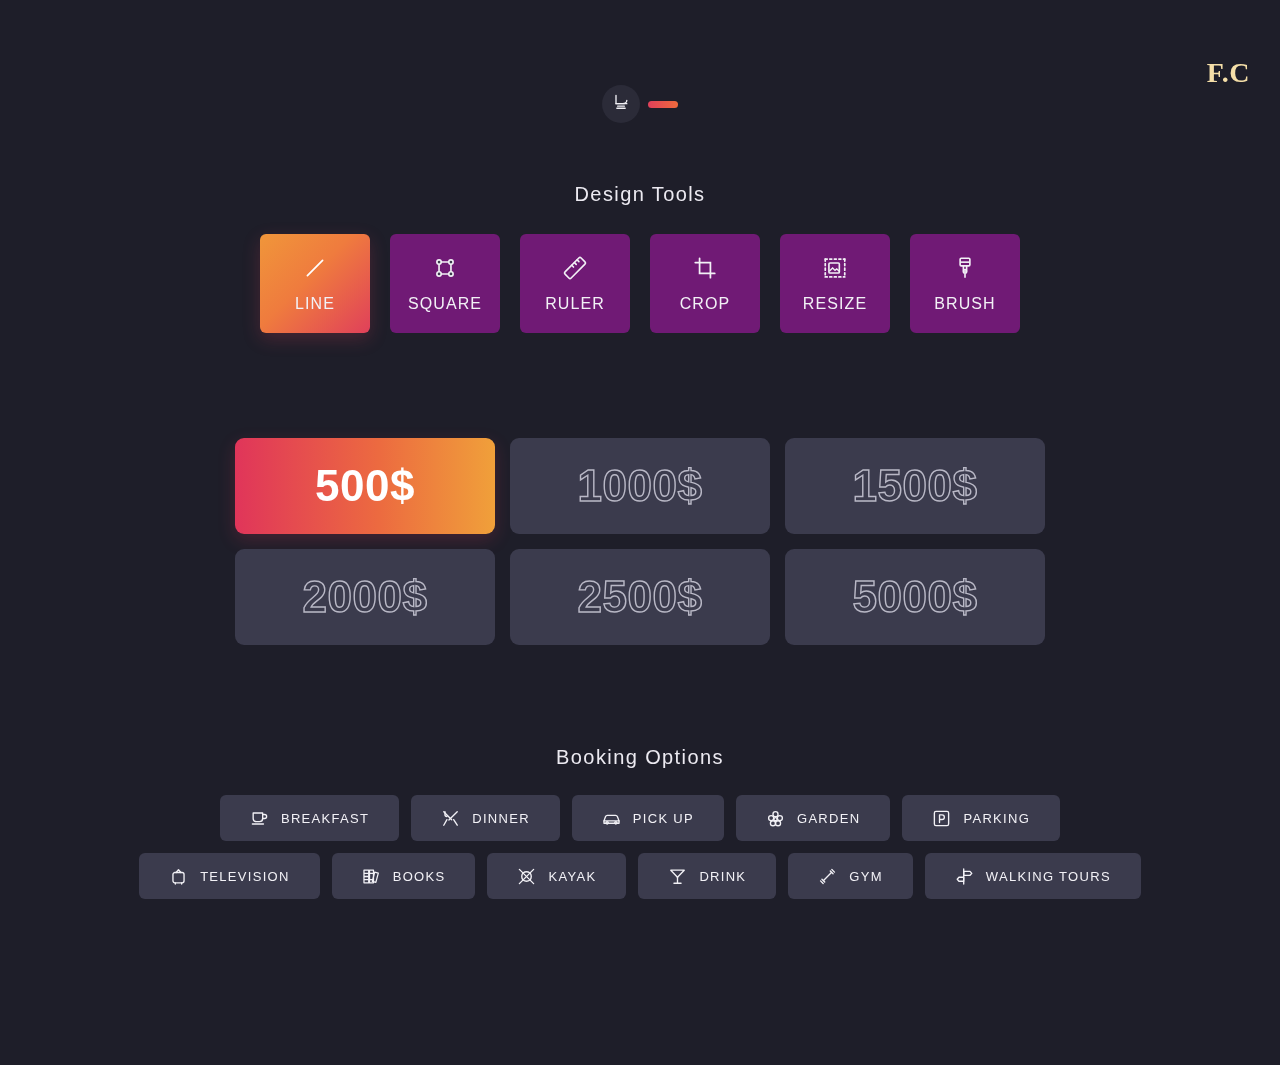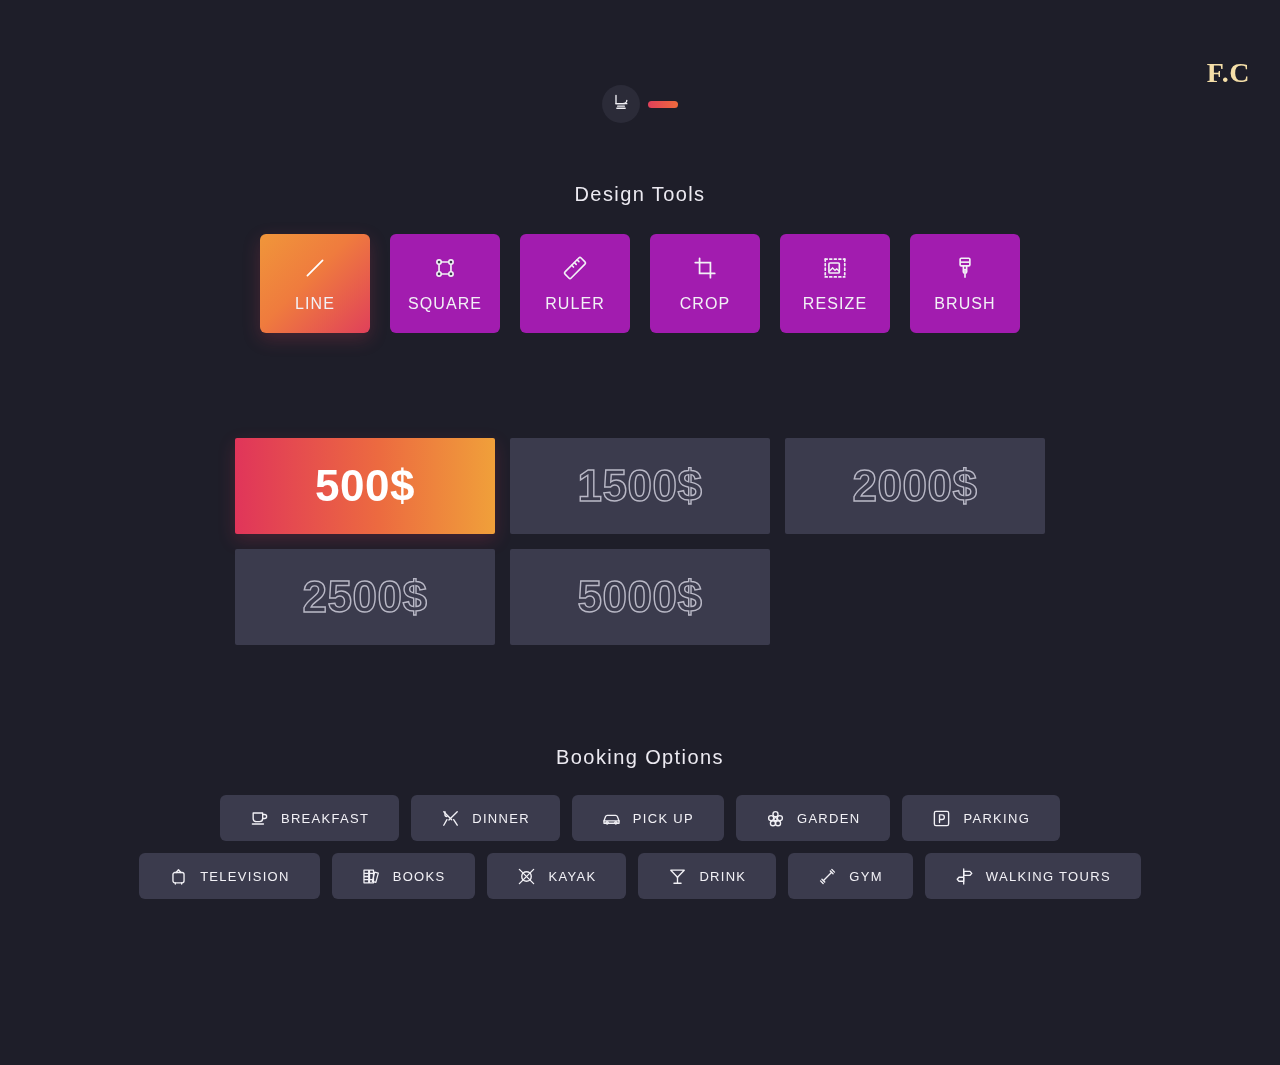--- a/index.html
+++ b/index.html
@@ -73,21 +73,21 @@
   .tools-row {
     display: flex;
     justify-content: center;
     gap: 20px;
     margin-top: 28px;
   }
   .tool-card {
     width: 110px;
     height: 99px;
     border-radius: 6px;
-    background: #a21caf;
+    background: #701a75;
     display: flex;
     flex-direction: column;
     align-items: center;
     justify-content: center;
     gap: 14px;
     cursor: pointer;
   }
   .tool-card.active {
     background: linear-gradient(135deg, #f0963a 0%, #ef7b3e 45%, #e0405a 100%);
     box-shadow: 0 6px 18px rgba(224,64,90,0.22);
@@ -105,21 +105,21 @@
   .budget-grid {
     margin: 28px auto 0;
     width: 812px;
     display: grid;
     grid-template-columns: repeat(3, 260px);
     grid-auto-rows: 96px;
     gap: 15px;
     justify-content: center;
   }
   .budget-card {
-    border-radius: 2px;
+    border-radius: 9px;
     background: #3b3b4d;
     display: flex;
     align-items: center;
     justify-content: center;
     cursor: pointer;
   }
   .budget-card.active {
     background: linear-gradient(90deg, #e0355a 0%, #ec6a40 55%, #f0a03a 100%);
     box-shadow: 0 6px 18px rgba(224,53,90,0.2);
   }
@@ -259,20 +259,23 @@
 
     </div>
   </div>
 
   <div class="budget-section">
     <div class="budget-grid">
       <div class="budget-card active">
         <span class="budget-text">500$</span>
       </div>
       <div class="budget-card">
+        <span class="budget-text">1000$</span>
+      </div>
+      <div class="budget-card">
         <span class="budget-text">1500$</span>
       </div>
       <div class="budget-card">
         <span class="budget-text">2000$</span>
       </div>
       <div class="budget-card">
         <span class="budget-text">2500$</span>
       </div>
       <div class="budget-card">
         <span class="budget-text">5000$</span>

